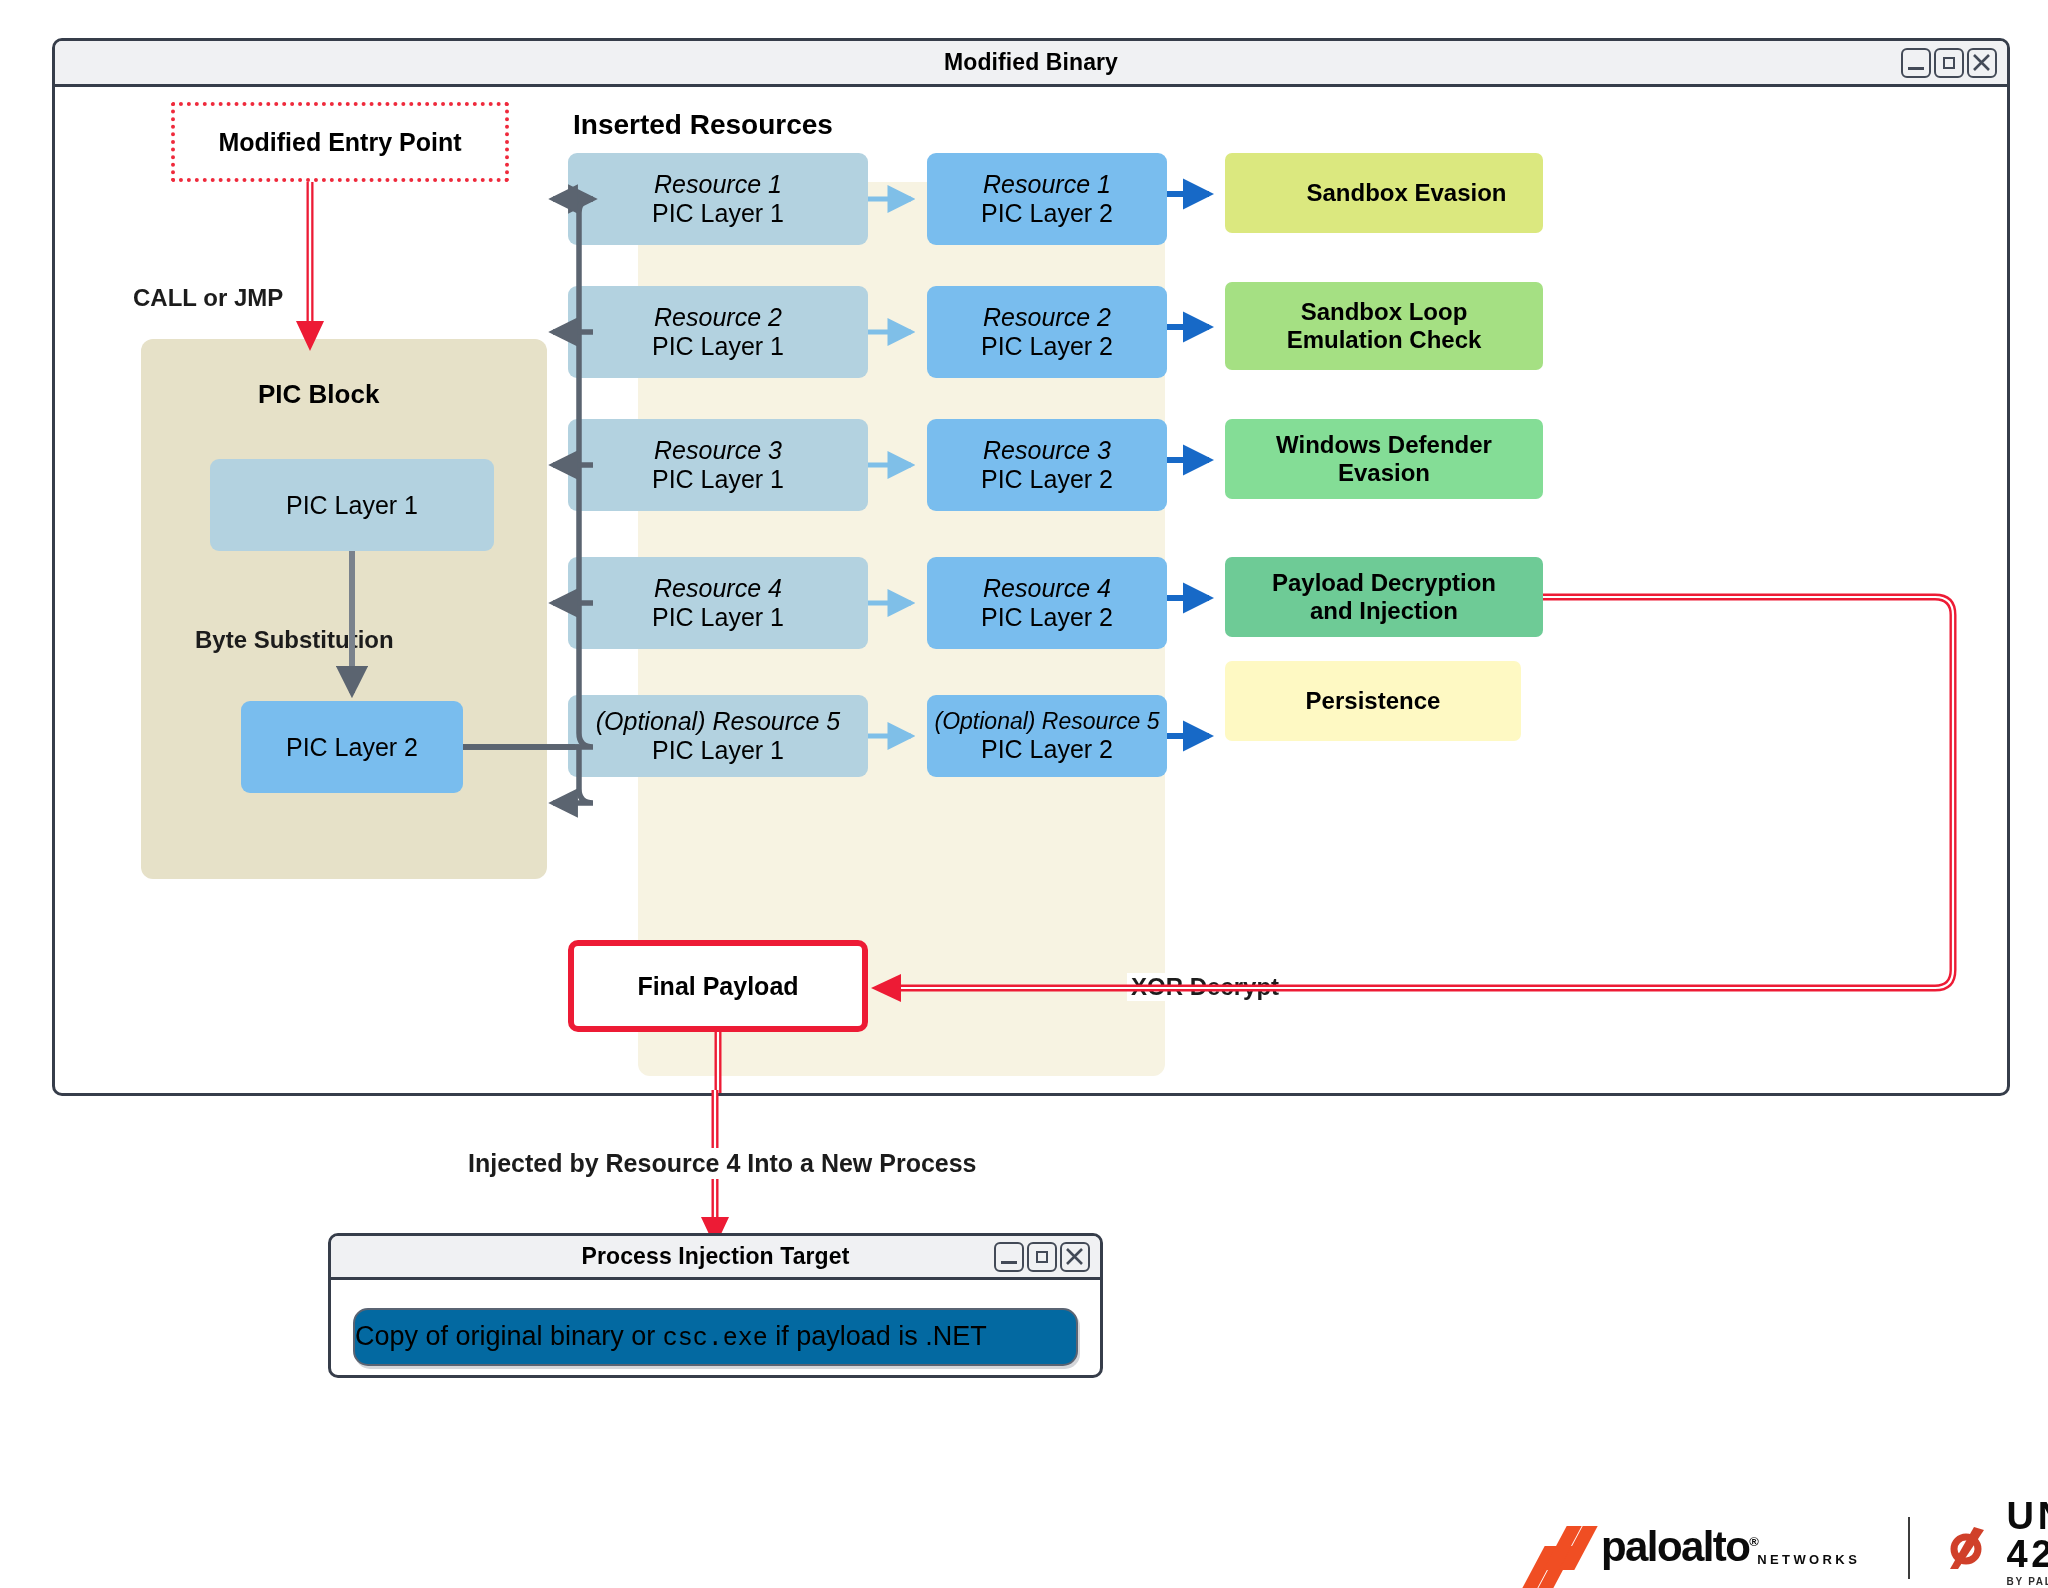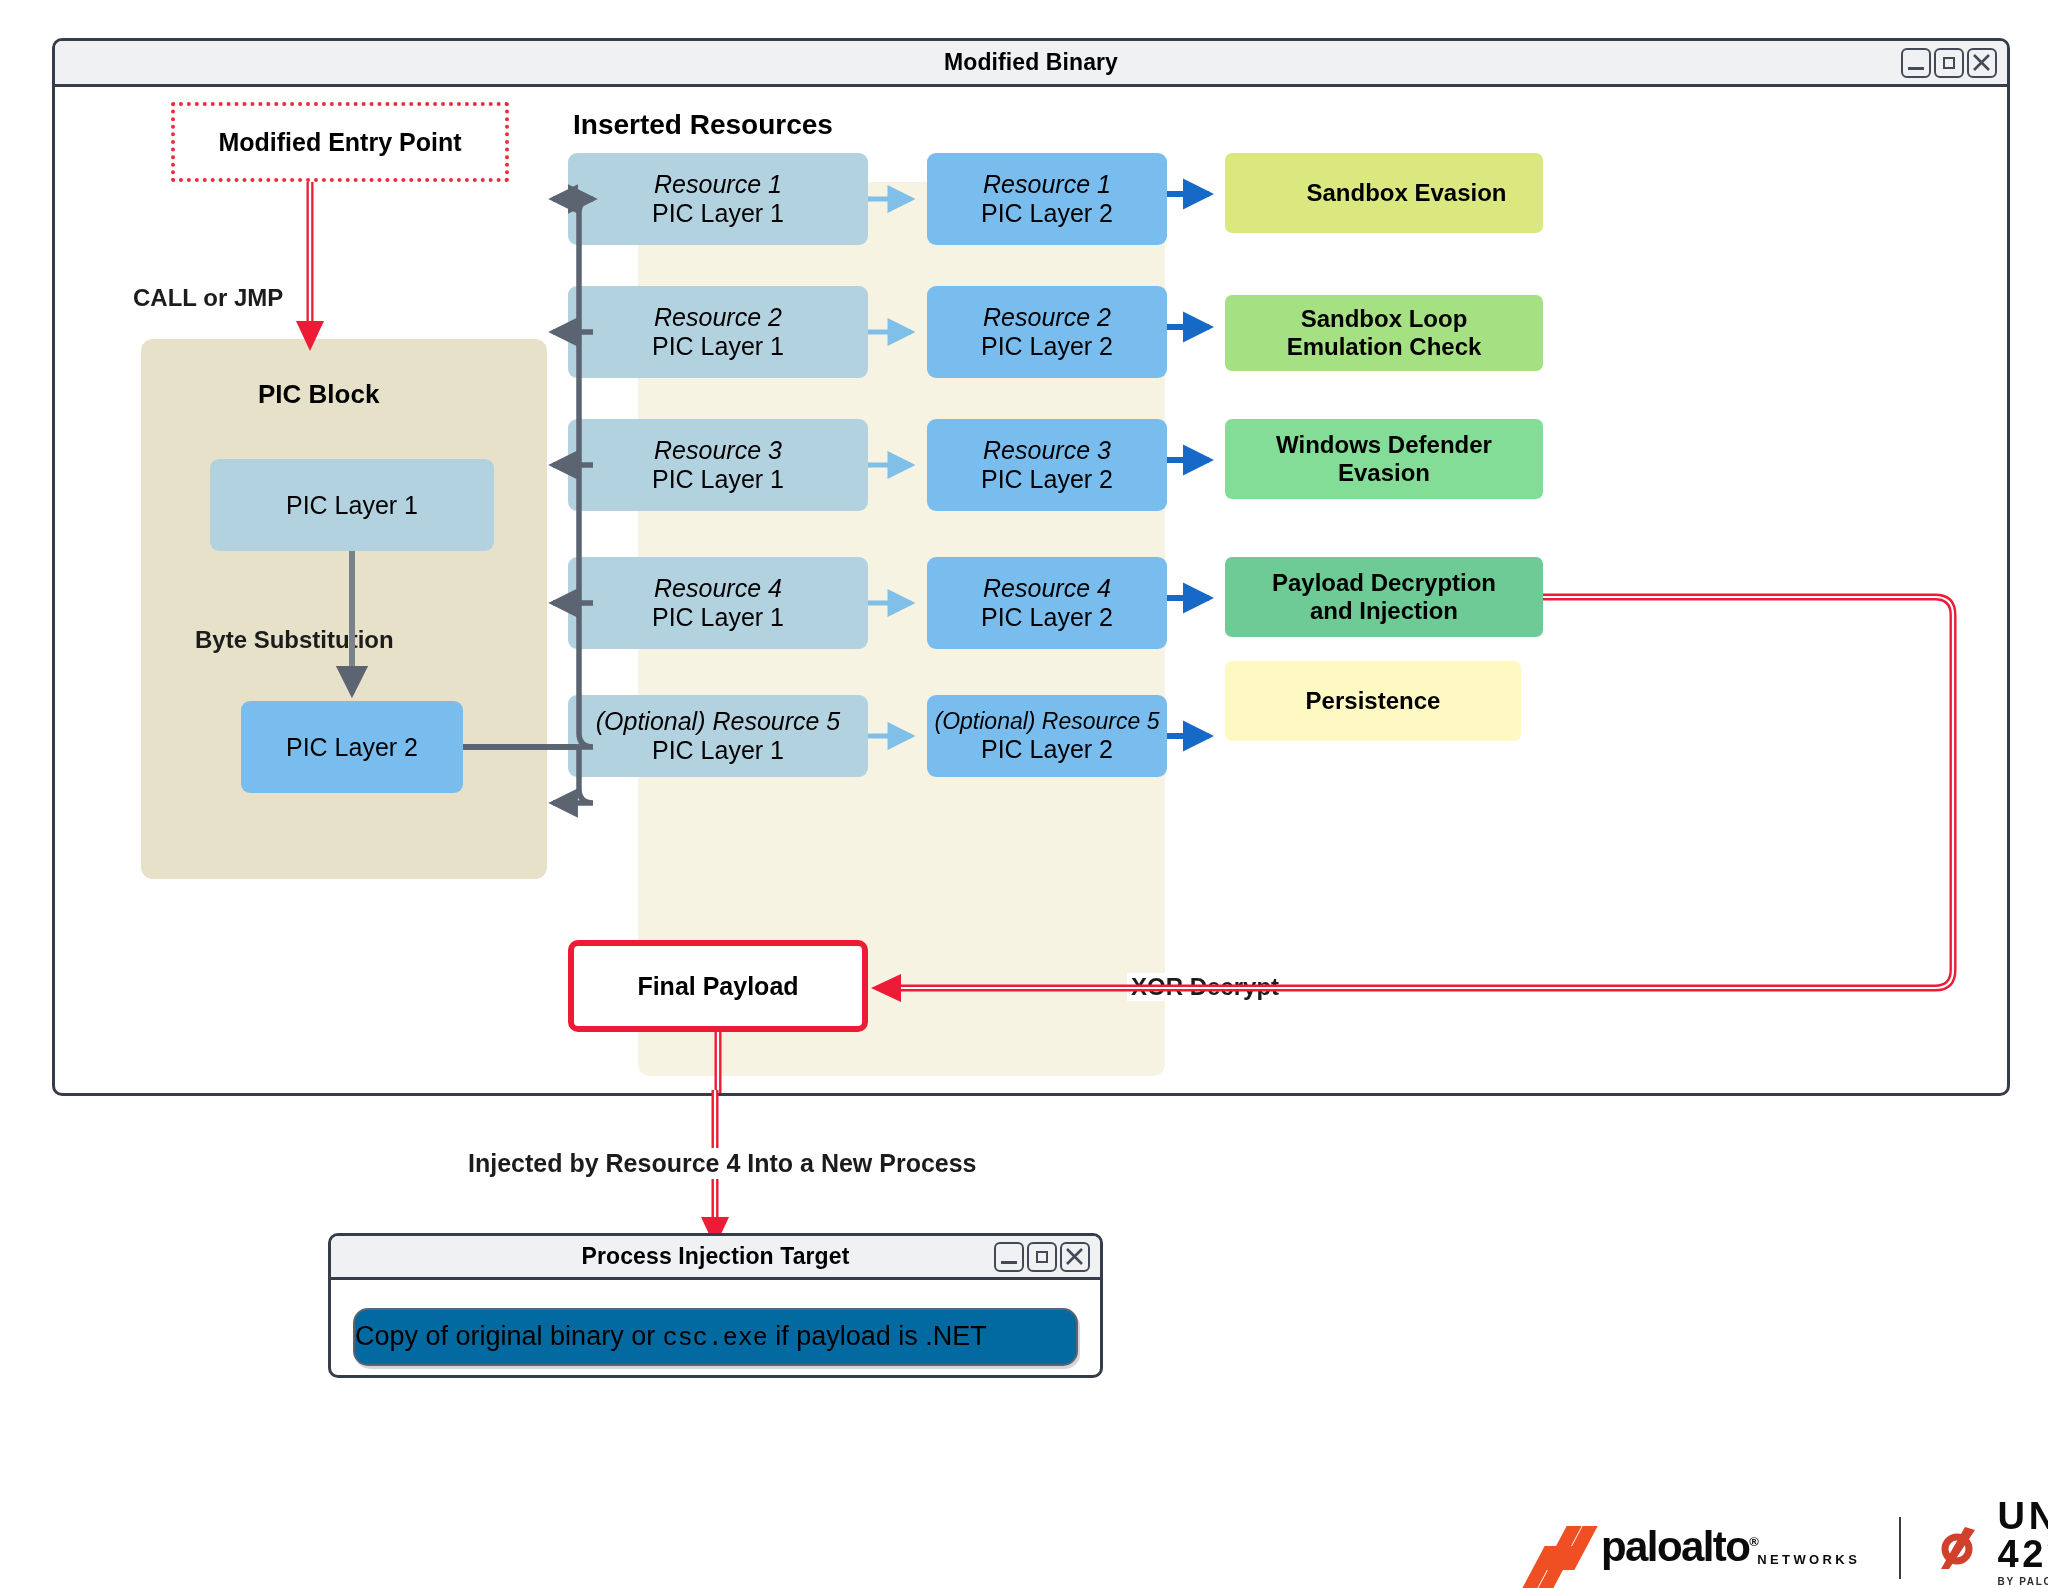--- a/index.html
+++ b/index.html
@@ -180,21 +180,21 @@
   }
   .pan-word { display:flex; flex-direction:row; align-items:flex-end; }
   .pan-word .w1 {
     font-weight:bold; font-size:42px; color:#0b0b0b;
     letter-spacing:-1.6px; line-height:.92;
     position:relative;
   }
   .pan-word .w1 sup { font-size:13px; vertical-align:super; }
   .pan-word .w2 {
     font-weight:bold; font-size:13px; color:#0b0b0b;
-    letter-spacing:3.4px; margin-top:1px; margin-right:5px;
+    letter-spacing:3.4px; margin-top:1px; margin-right:14px;
   }
   .logo-div { width:2px; height:62px; background:#3c3c3c; margin:0 34px; }
   .u42 { display:flex; align-items:center; gap:11px; }
   .u42-mark { width:52px; height:52px; position:relative; }
   .u42-word { display:flex; flex-direction:column; align-items:center; }
   .u42-word .w1 {
     font-weight:bold; font-size:38px; color:#0b0b0b;
     letter-spacing:3.6px; line-height:1;
   }
   .u42-word .w1 sup { font-size:12px; letter-spacing:0; }
@@ -256,21 +256,21 @@
   </div>
 
   <div class="box" style="left:513px; top:245px; width:300px; height:92px; background:#b3d2e0;">
     <span class="res-title">Resource 2</span>
     <span class="res-sub">PIC Layer 1</span>
   </div>
   <div class="box" style="left:872px; top:245px; width:240px; height:92px; background:#79bdee;">
     <span class="res-title">Resource 2</span>
     <span class="res-sub">PIC Layer 2</span>
   </div>
-  <div class="box greenbox" style="left:1170px; top:254px; width:318px; height:76px; background:#a5e083;">
+  <div class="box greenbox" style="left:1170px; top:241px; width:318px; height:88px; background:#a5e083;">
     <span style="white-space:pre-line;">Sandbox Loop
 Emulation Check</span>
   </div>
 
   <div class="box" style="left:513px; top:378px; width:300px; height:92px; background:#b3d2e0;">
     <span class="res-title">Resource 3</span>
     <span class="res-sub">PIC Layer 1</span>
   </div>
   <div class="box" style="left:872px; top:378px; width:240px; height:92px; background:#79bdee;">
     <span class="res-title">Resource 3</span>

